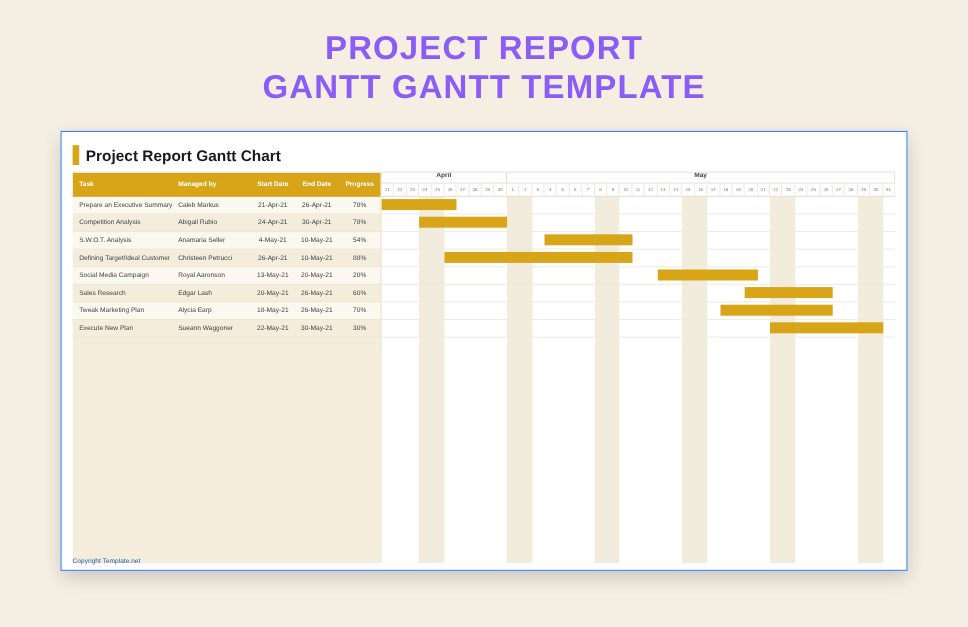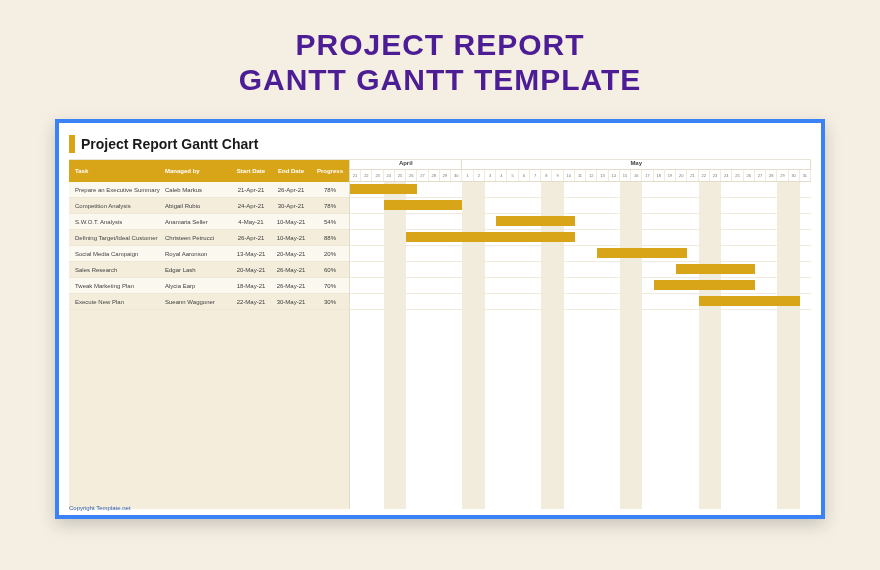--- a/index.html
+++ b/index.html
@@ -6,33 +6,33 @@
   html, body { width: 880px; height: 570px; }
   body {
     background: #f5efe3;
     font-family: Arial, Helvetica, sans-serif;
     display: flex;
     flex-direction: column;
     align-items: center;
     padding-top: 28px;
   }
   .hero-title {
-    color: #4c1d95;
+    color: #8b5cf6;
     font-weight: 800;
     font-size: 30px;
     letter-spacing: 1px;
     text-align: center;
     line-height: 1.15;
   }
   .sheet {
     margin-top: 22px;
     width: 770px;
     height: 400px;
     background: #ffffff;
-    border: 4px solid #3b82f6;
+    border: 1px solid #3b82f6;
     box-shadow: 0 6px 16px rgba(0,0,0,0.18);
     position: relative;
     display: flex;
     flex-direction: column;
     padding: 12px 10px 6px 10px;
   }
   .sheet-title-row { display: flex; align-items: center; gap: 6px; margin-bottom: 6px; }
   .title-bar { width: 6px; height: 18px; background: #d8a519; }
   .sheet-title { font-size: 14px; font-weight: 700; color: #1a1a1a; }
 

